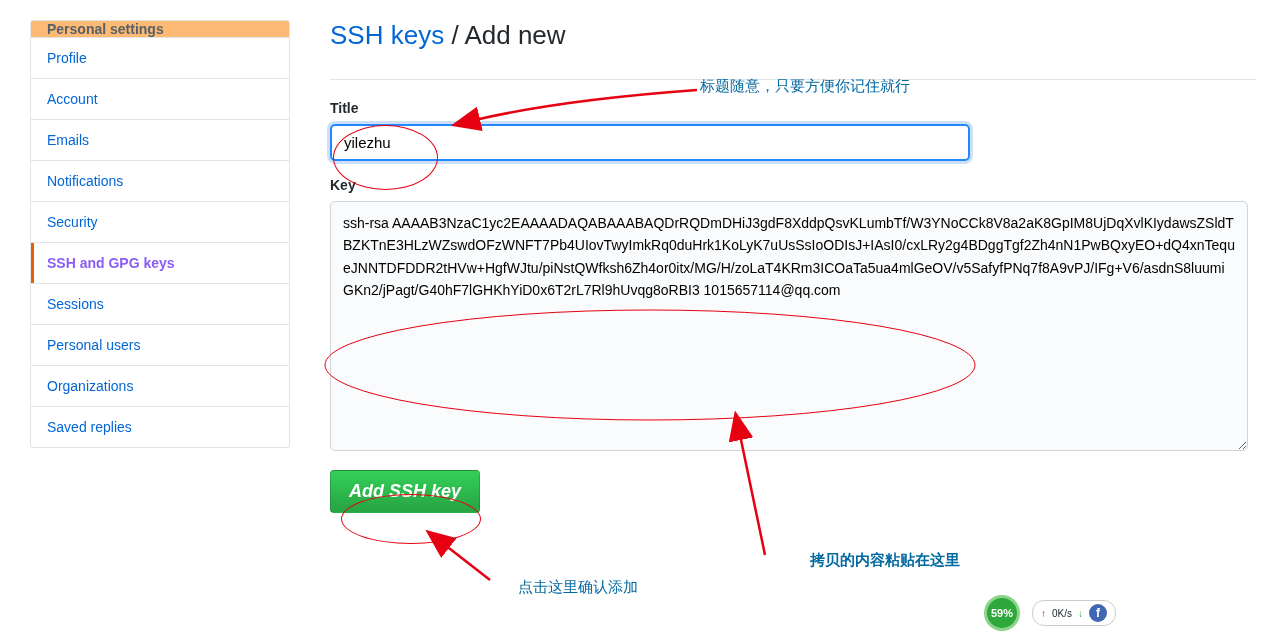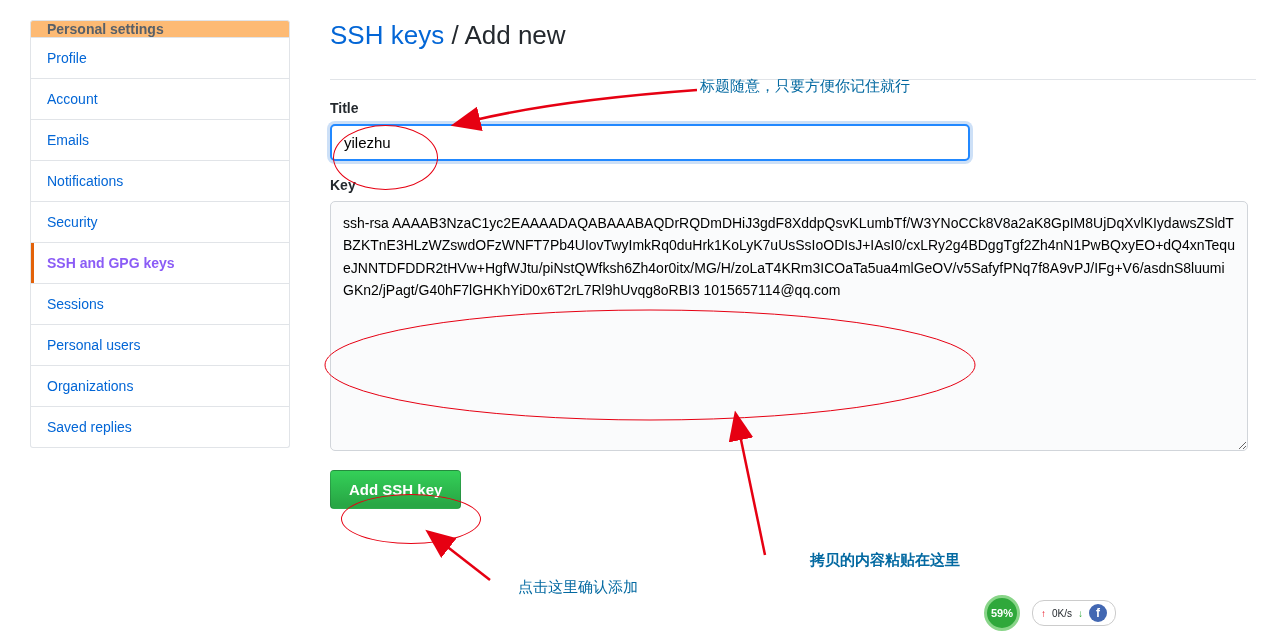--- a/index.html
+++ b/index.html
@@ -110,27 +110,28 @@
       border: 1px solid #d1d5da;
       border-radius: 5px;
       background: #fafbfc;
       resize: both;
       font-family: inherit;
       word-break: break-all;
     }
     .btn-primary {
       display: inline-block;
       padding: 10px 18px;
-      font-size: 15px;
+      font-size: 18px;
       font-weight: 600;
       color: #fff;
       background: linear-gradient(-180deg, #34d058 0%, #28a745 90%);
       border: 1px solid rgba(27,31,35,0.2);
       border-radius: 4px;
       cursor: pointer;
+      font-style: italic;
     }
     
     .annotation {
       position: absolute;
       color: #0369a1;
       font-size: 15px;
       pointer-events: none;
     }
     .ann-ellipse {
       position: absolute;

